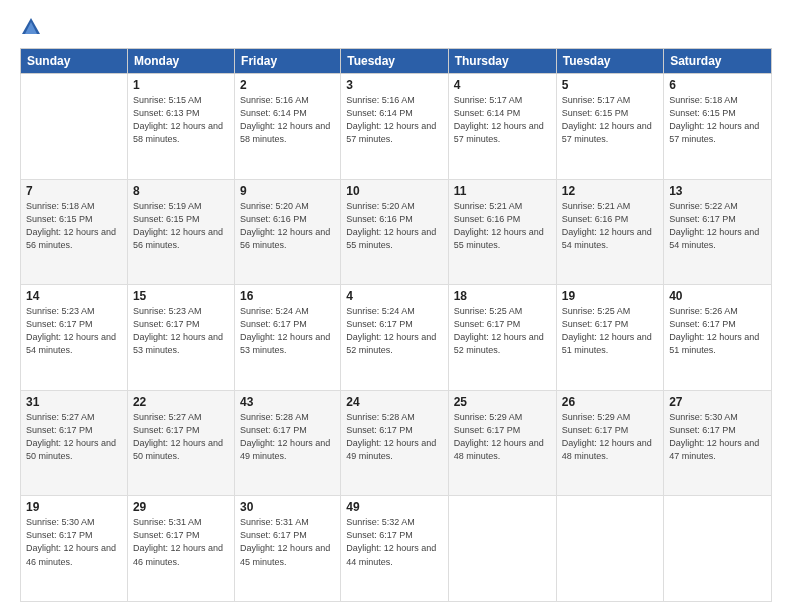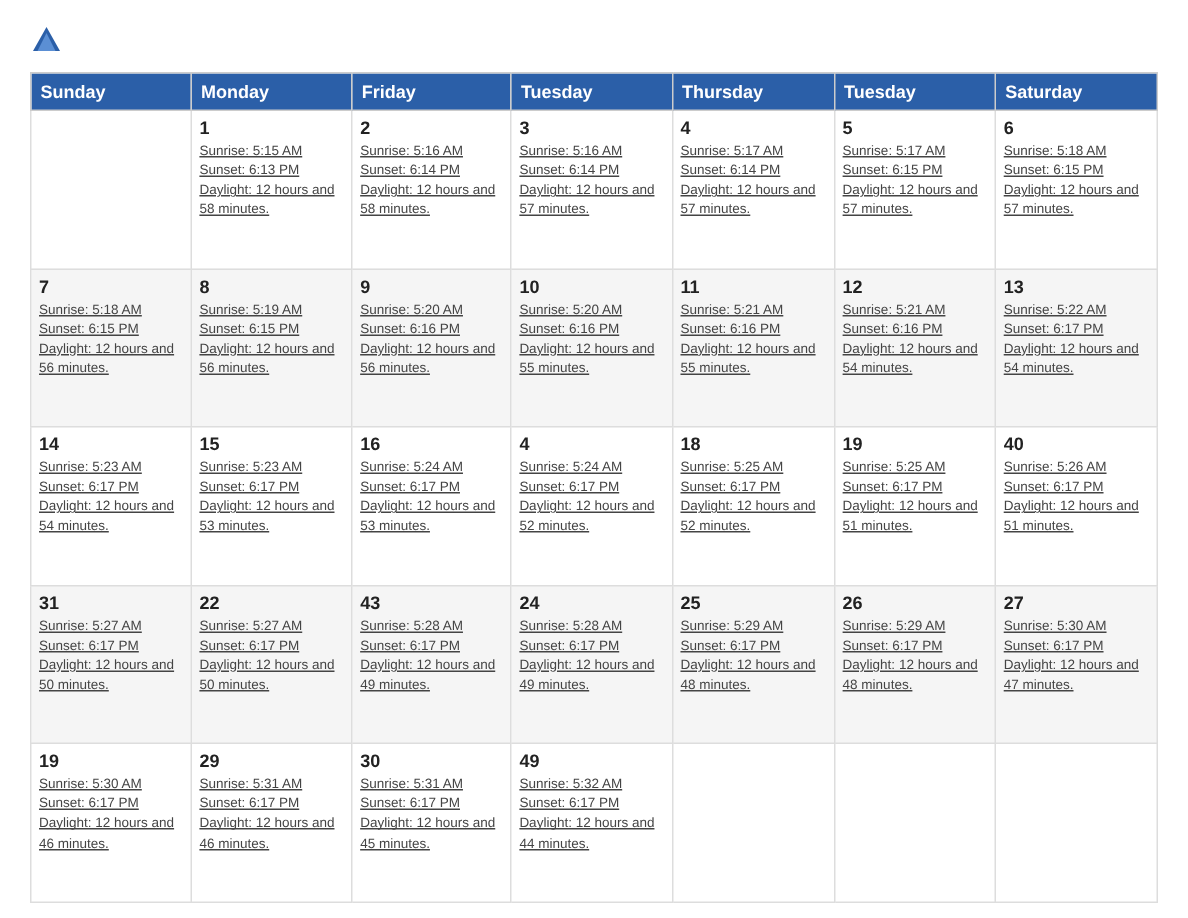--- a/index.html
+++ b/index.html
@@ -86,21 +86,20 @@
       font-size: 12px;
       font-weight: bold;
       color: #222;
       display: block;
       margin-bottom: 2px;
     }
     .day-info {
       font-size: 9px;
       color: #444;
       line-height: 1.45;
-      text-decoration: underline;
     }
     tr:nth-child(odd) td { background-color: #fff; }
     tr:nth-child(even) td { background-color: #f5f5f5; }
     td.empty { background-color: inherit; }
   </style>
 </head>
 <body>
 
 <div class="page">
   <div class="header">

